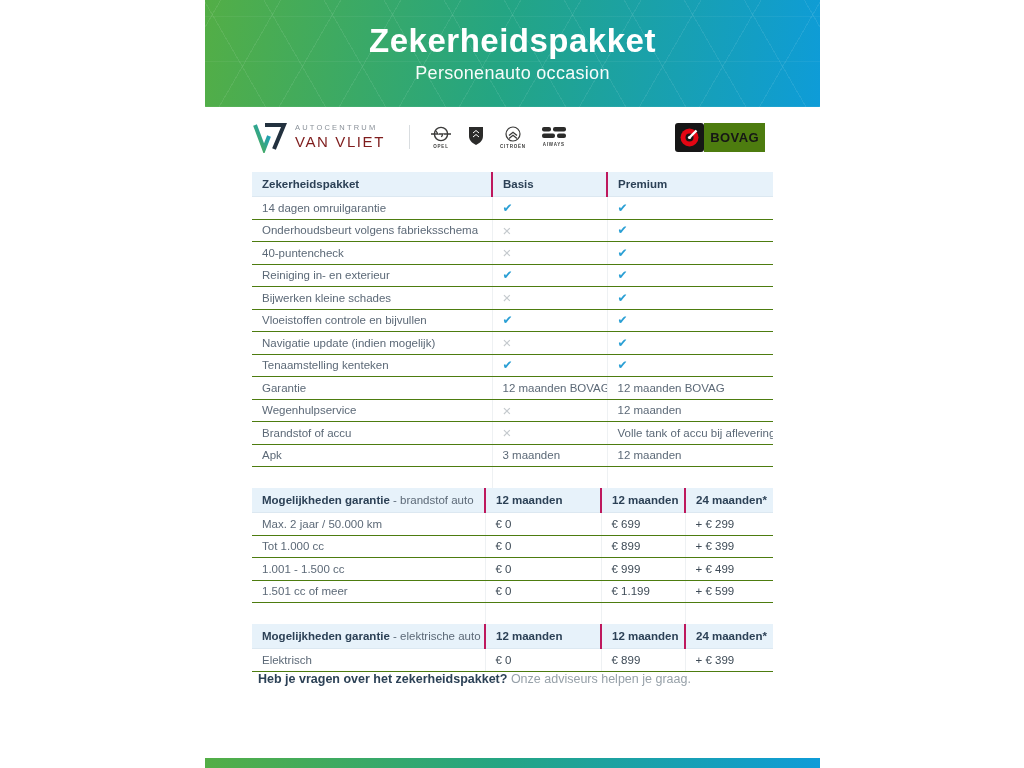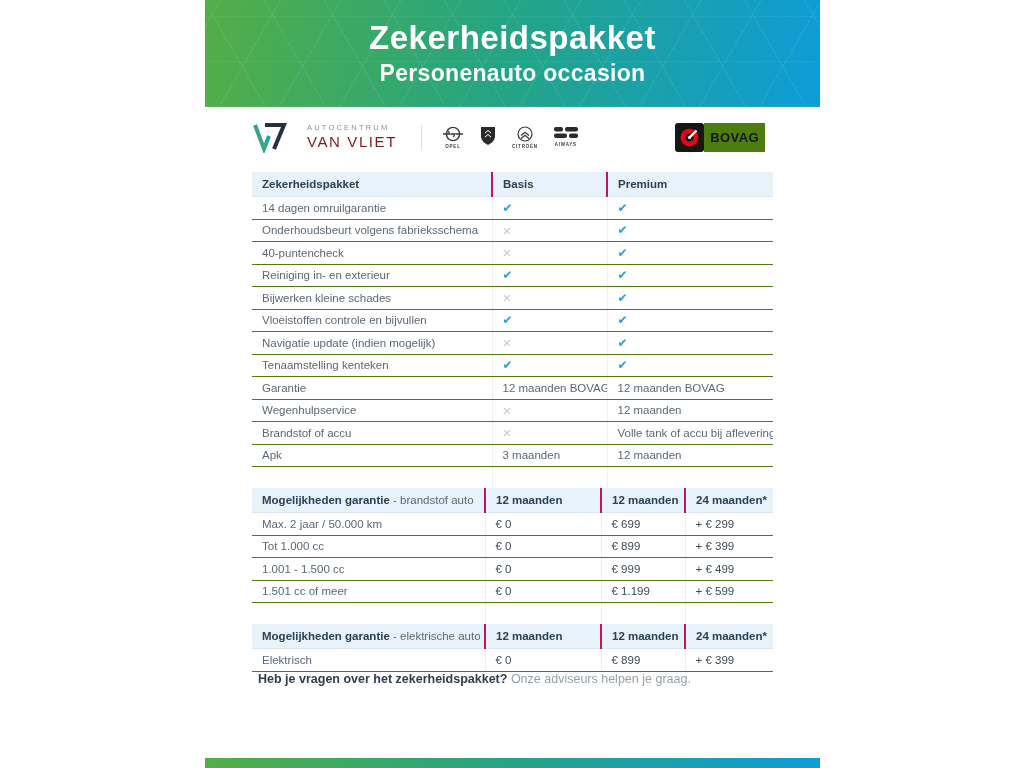--- a/index.html
+++ b/index.html
@@ -8,26 +8,26 @@
 
   
   .header-band{position:absolute;left:205px;top:0;width:615px;height:107px;
     background:
       repeating-linear-gradient(60deg, rgba(255,255,255,0.08) 0 1px, transparent 1px 52px),
       repeating-linear-gradient(-60deg, rgba(255,255,255,0.08) 0 1px, transparent 1px 52px),
       repeating-linear-gradient(0deg, rgba(255,255,255,0.05) 0 1px, transparent 1px 45px),
       linear-gradient(97deg,#53AE46 0%,#24A583 48%,#0E9CD8 100%);
     display:flex;flex-direction:column;align-items:center;justify-content:center;gap:3px;}
   .header-title{color:#ffffff;font-size:33px;font-weight:700;letter-spacing:0.5px;line-height:1.1;}
-  .header-subtitle{color:rgba(255,255,255,0.96);font-size:23px;font-weight:700;letter-spacing:0.3px;}
+  .header-subtitle{color:rgba(255,255,255,0.96);font-size:18px;font-weight:400;letter-spacing:0.3px;}
 
   
   .logo-row{position:absolute;left:252px;top:117px;width:521px;height:40px;
             display:flex;align-items:center;}
-  .vv-logo{display:flex;align-items:center;gap:19px;}
+  .vv-logo{display:flex;align-items:center;gap:7px;}
   .vv-text{display:flex;flex-direction:column;line-height:1.15;}
   .vv-top{font-size:7.5px;letter-spacing:2.2px;color:#8A9199;font-weight:500;}
   .vv-bottom{font-size:15px;letter-spacing:1.6px;color:#7f1d1d;font-weight:400;}
   .logo-divider{width:1px;height:24px;background:#D9DDE0;margin:0 20px 0 24px;}
   .brand-logos{display:flex;align-items:flex-start;gap:15px;}
   .brand{display:flex;flex-direction:column;align-items:center;gap:1px;color:#3A3A39;}
   .brand-label{font-size:4.5px;letter-spacing:0.8px;font-weight:700;color:#3A3A39;}
   .bovag{margin-left:auto;margin-right:8px;display:flex;height:29px;}
   .bovag-text{background:#4d7c0f;color:#161616;font-weight:800;font-size:13px;
               display:flex;align-items:center;padding:0 6px;letter-spacing:0.4px;}

